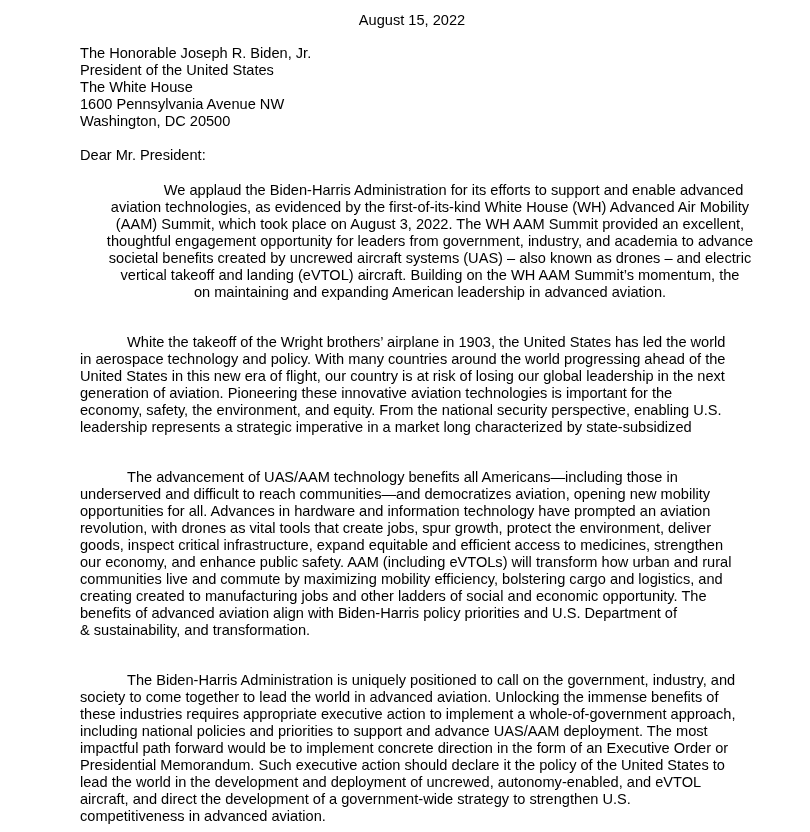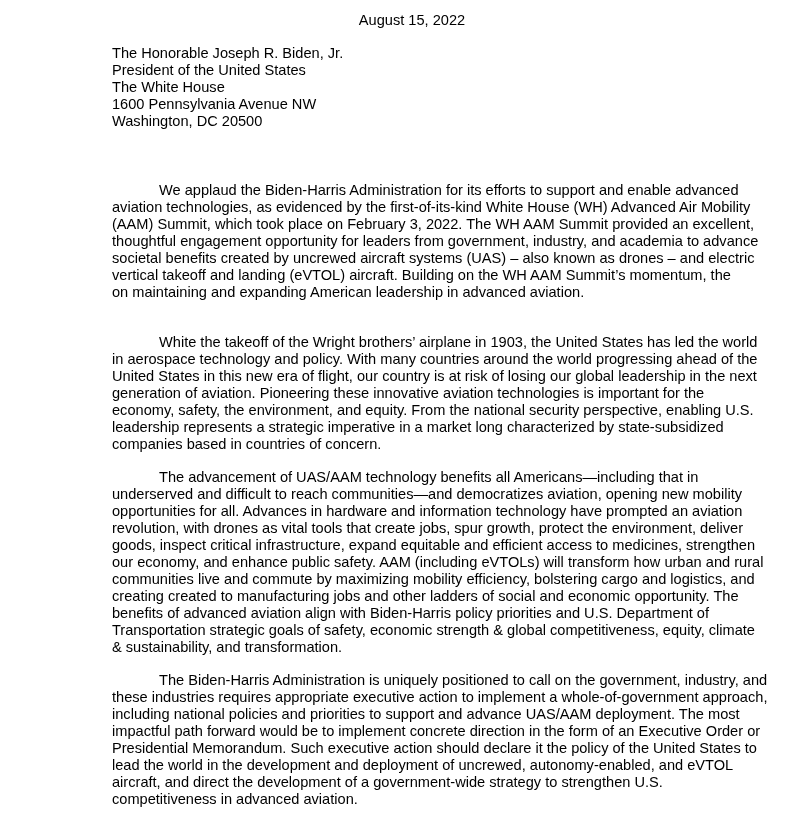--- a/index.html
+++ b/index.html
@@ -34,84 +34,85 @@
     .block {
       position: absolute;
       left: 73px;
       width: 700px;
     }
     .line {
       display: block;
       white-space: nowrap;
       line-height: 17px;
       height: 17px;
-      margin-left: 32px;
     }
     .indent {
       padding-left: 47px;
     }
     .addr { top: 45px; }
     .salutation { top: 147px; }
-    .p1 { top: 182px; }
+    .p1 { top: 182px; text-align: center; }
     .p2 { top: 334px; }
     .p3 { top: 469px; }
     .p4 { top: 672px; }
   </style>
 </head>
 <body>
 
 <div class="page">
 
   <div class="date">August 15, 2022</div>
 
   <div class="block addr">
     <span class="line">The Honorable Joseph R. Biden, Jr.</span>
     <span class="line">President of the United States</span>
     <span class="line">The White House</span>
     <span class="line">1600 Pennsylvania Avenue NW</span>
     <span class="line">Washington, DC 20500</span>
   </div>
 
+  <div class="block salutation">
+    <span class="line">Dear Mr. President:</span>
+  </div>
 
   <div class="block p1">
     <span class="line indent">We applaud the Biden-Harris Administration for its efforts to support and enable advanced</span>
     <span class="line">aviation technologies, as evidenced by the first-of-its-kind White House (WH) Advanced Air Mobility</span>
-    <span class="line">(AAM) Summit, which took place on February 3, 2022. The WH AAM Summit provided an excellent,</span>
+    <span class="line">(AAM) Summit, which took place on August 3, 2022. The WH AAM Summit provided an excellent,</span>
     <span class="line">thoughtful engagement opportunity for leaders from government, industry, and academia to advance</span>
     <span class="line">societal benefits created by uncrewed aircraft systems (UAS) – also known as drones – and electric</span>
     <span class="line">vertical takeoff and landing (eVTOL) aircraft. Building on the WH AAM Summit’s momentum, the</span>
     <span class="line">on maintaining and expanding American leadership in advanced aviation.</span>
   </div>
 
   <div class="block p2">
     <span class="line indent">White the takeoff of the Wright brothers’ airplane in 1903, the United States has led the world</span>
     <span class="line">in aerospace technology and policy. With many countries around the world progressing ahead of the</span>
     <span class="line">United States in this new era of flight, our country is at risk of losing our global leadership in the next</span>
     <span class="line">generation of aviation. Pioneering these innovative aviation technologies is important for the</span>
     <span class="line">economy, safety, the environment, and equity.  From the national security perspective, enabling U.S.</span>
     <span class="line">leadership represents a strategic imperative in a market long characterized by state-subsidized</span>
-    <span class="line">companies based in countries of concern.</span>
   </div>
 
   <div class="block p3">
-    <span class="line indent">The advancement of UAS/AAM technology benefits all Americans—including that in</span>
+    <span class="line indent">The advancement of UAS/AAM technology benefits all Americans—including those in</span>
     <span class="line">underserved and difficult to reach communities—and democratizes aviation, opening new mobility</span>
     <span class="line">opportunities for all. Advances in hardware and information technology have prompted an aviation</span>
     <span class="line">revolution, with drones as vital tools that create jobs, spur growth, protect the environment, deliver</span>
     <span class="line">goods, inspect critical infrastructure, expand equitable and efficient access to medicines, strengthen</span>
     <span class="line">our economy, and enhance public safety. AAM (including eVTOLs) will transform how urban and rural</span>
     <span class="line">communities live and commute by maximizing mobility efficiency, bolstering cargo and logistics, and</span>
     <span class="line">creating created to manufacturing jobs and other ladders of social and economic opportunity. The</span>
     <span class="line">benefits of advanced aviation align with Biden-Harris policy priorities and U.S. Department of</span>
-    <span class="line">Transportation strategic goals of safety, economic strength &amp; global competitiveness, equity, climate</span>
     <span class="line">&amp; sustainability, and transformation.</span>
   </div>
 
   <div class="block p4">
     <span class="line indent">The Biden-Harris Administration is uniquely positioned to call on the government, industry, and</span>
+    <span class="line">society to come together to lead the world in advanced aviation. Unlocking the immense benefits of</span>
     <span class="line">these industries requires appropriate executive action to implement a whole-of-government approach,</span>
     <span class="line">including national policies and priorities to support and advance UAS/AAM deployment. The most</span>
     <span class="line">impactful path forward would be to implement concrete direction in the form of an Executive Order or</span>
     <span class="line">Presidential Memorandum. Such executive action should declare it the policy of the United States to</span>
     <span class="line">lead the world in the development and deployment of uncrewed, autonomy-enabled, and eVTOL</span>
     <span class="line">aircraft, and direct the development of a government-wide strategy to strengthen U.S.</span>
     <span class="line">competitiveness in advanced aviation.</span>
   </div>
 
 </div>

